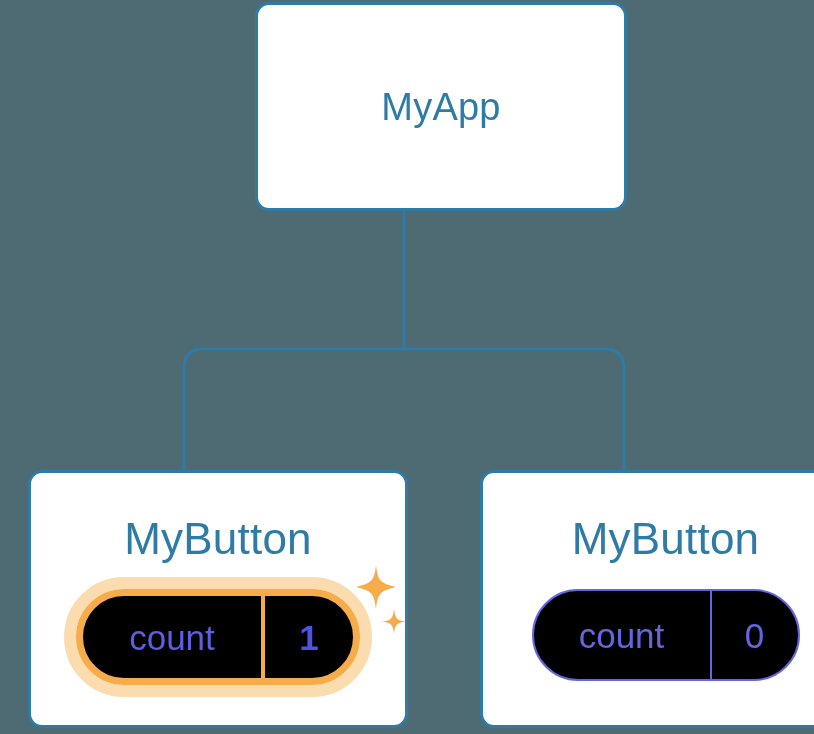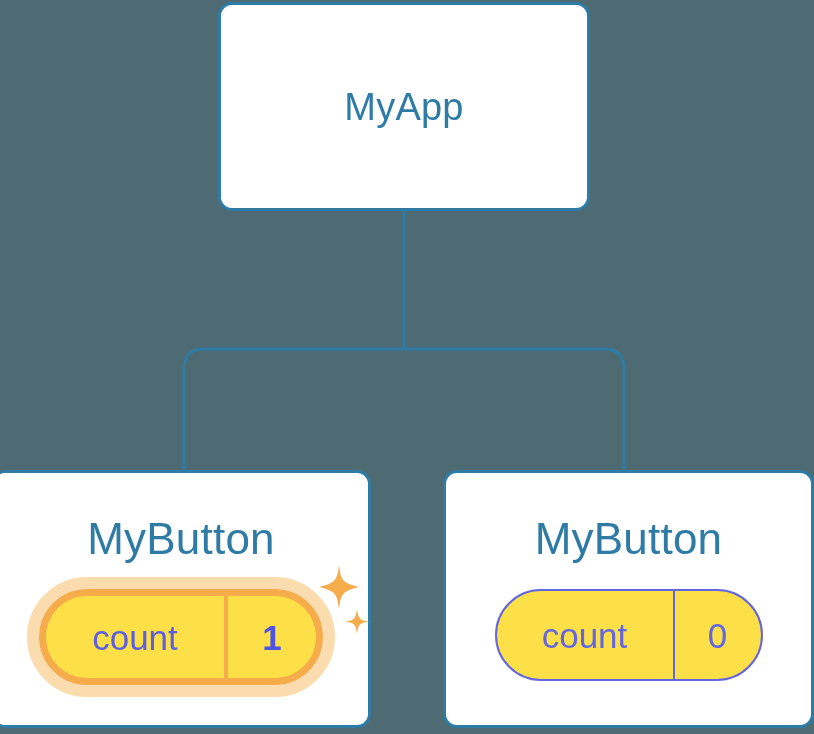--- a/index.html
+++ b/index.html
@@ -35,20 +35,21 @@
   
   .card {
     position: absolute;
     background: #ffffff;
     border: 3px solid #2e7ba6;
     border-radius: 14px;
     box-sizing: border-box;
     display: flex;
     flex-direction: column;
     align-items: center;
+    margin-left: 37px;
   }
 
   .card-root {
     left: 218px;
     top: 2px;
     width: 372px;
     height: 209px;
     justify-content: center;
   }
 
@@ -85,21 +86,21 @@
   .pill-wrap {
     position: relative;
     margin-top: 28px;
     display: inline-flex;
   }
 
   .pill {
     position: relative;
     display: flex;
     align-items: stretch;
-    background: #fde047;
+    background: #000000;
     box-sizing: border-box;
     z-index: 2;
   }
 
   .pill-cell {
     display: flex;
     align-items: center;
     justify-content: center;
     box-sizing: border-box;
     line-height: 1;

